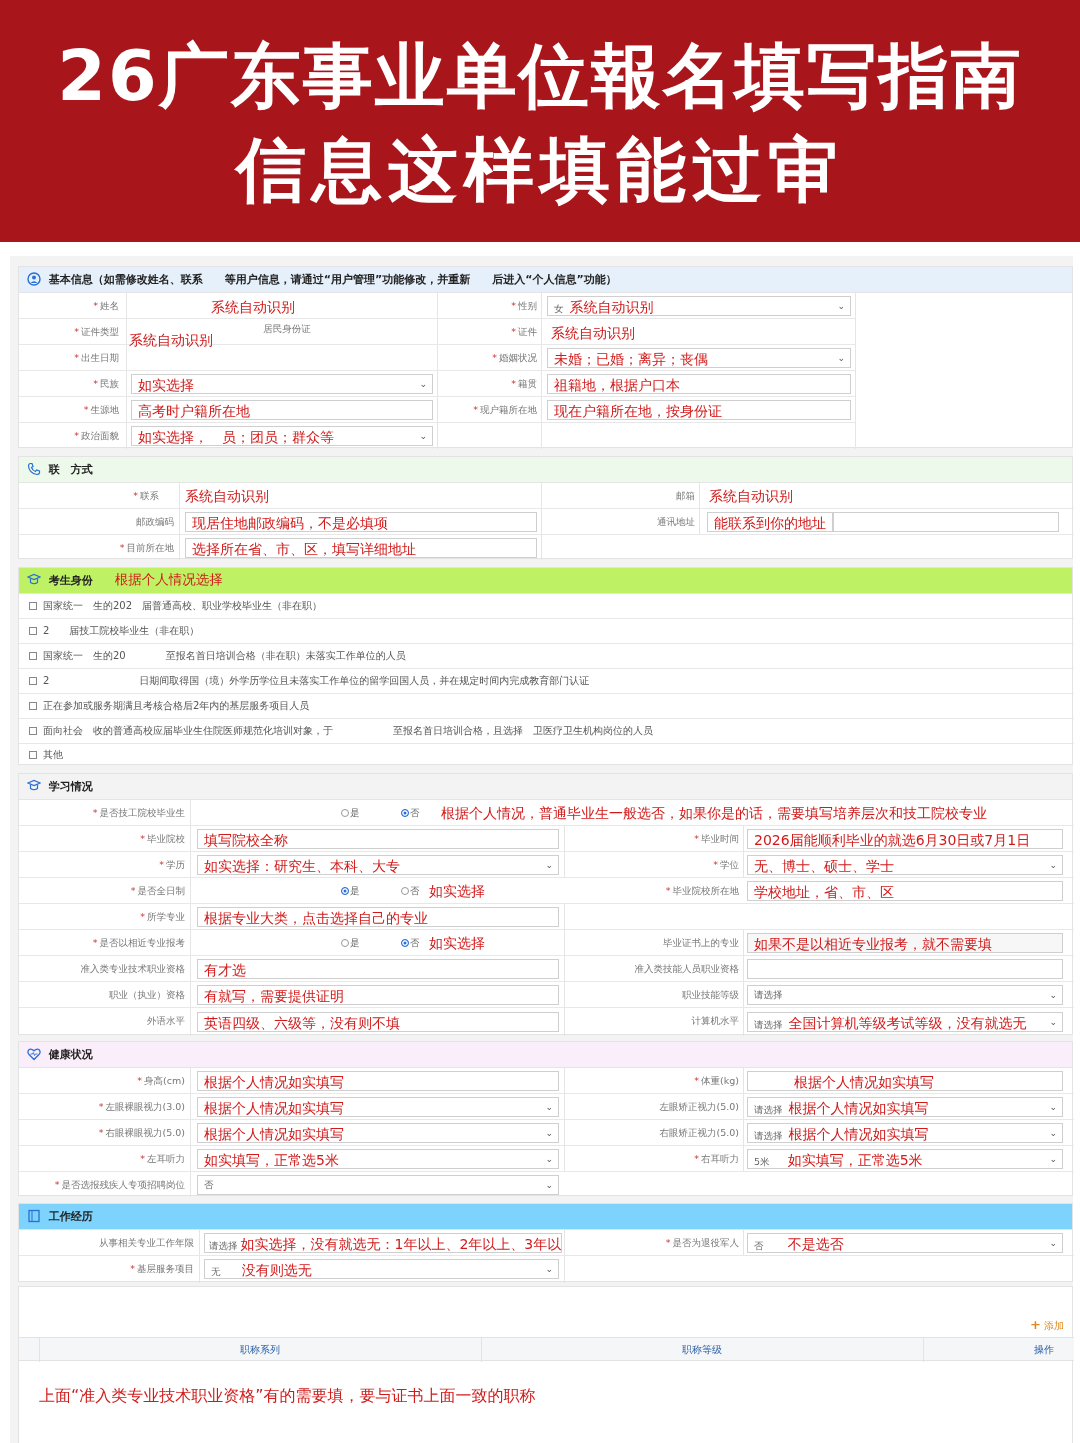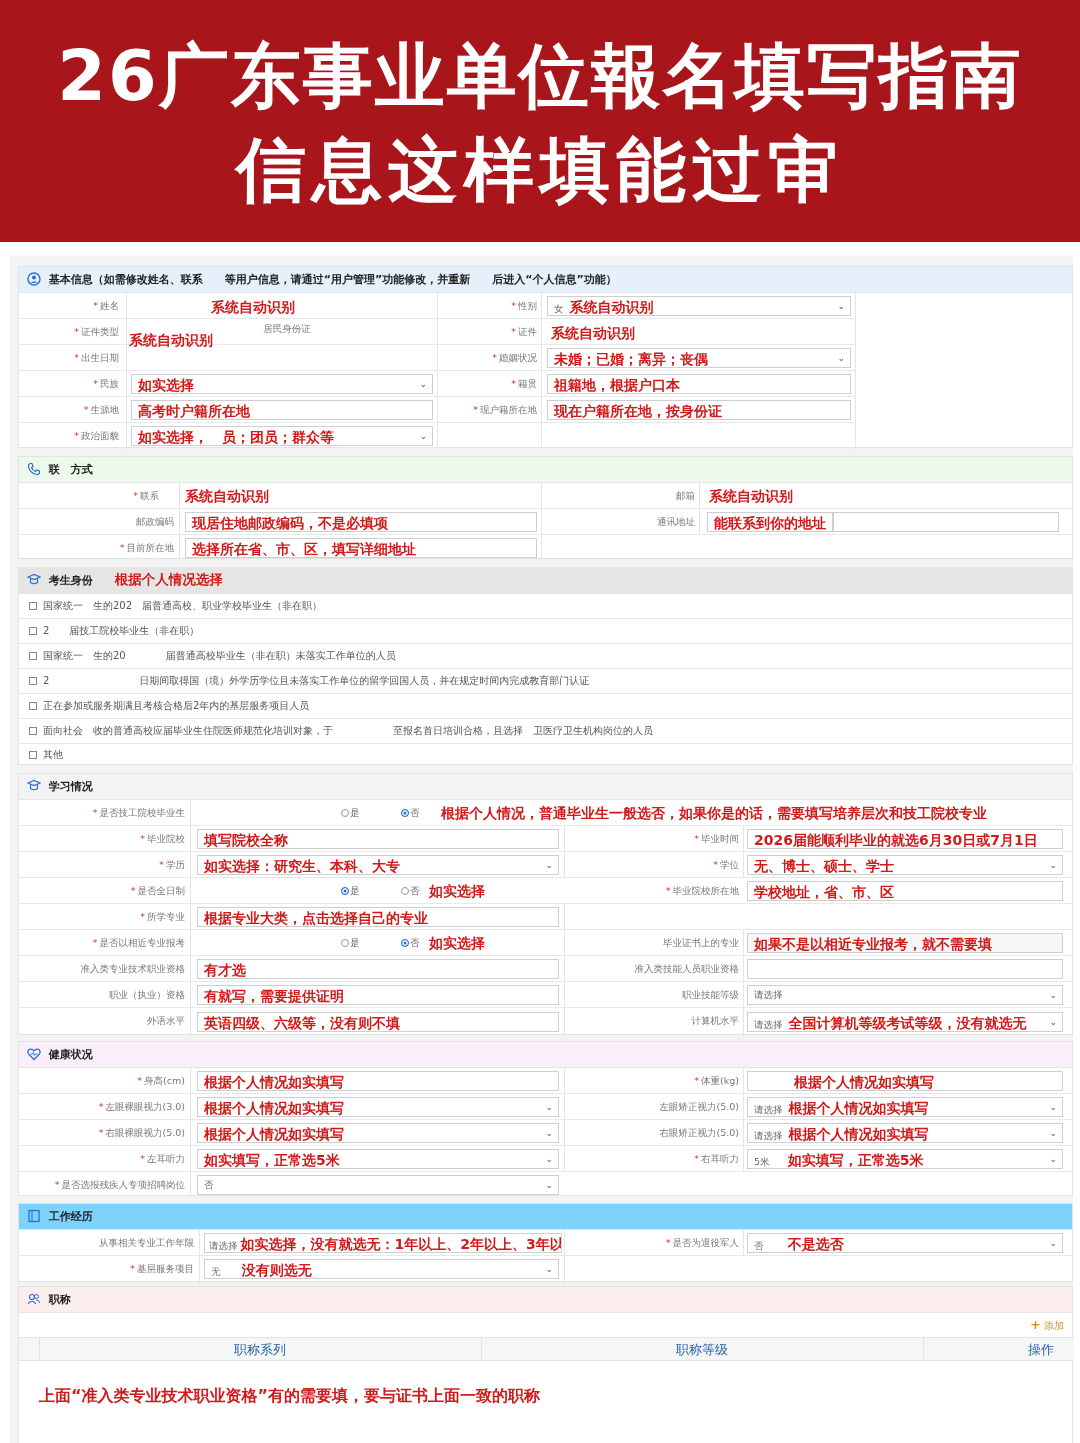--- a/index.html
+++ b/index.html
@@ -9,21 +9,21 @@
 .banner .l2{position:absolute;left:0;right:0;top:130px;font-size:70px;font-weight:bold;letter-spacing:6px;line-height:80px}
 .wrap{position:absolute;left:10px;top:256px;width:1063px;height:1187px;background:#f3f3f3}
 .sec{position:absolute;left:8px;width:1055px;background:#fff;border:1px solid #e3e3e3}
 .sechead{height:26px;line-height:26px;font-size:11px;font-weight:bold;color:#222;padding-left:8px;border-bottom:1px solid #e5e5e5;white-space:nowrap;overflow:hidden}
 .sechead .ico{display:inline-block;width:14px;height:14px;vertical-align:-3px;margin-right:4px}
 .row{position:absolute;border-bottom:1px solid #e8e8e8;height:26px}
 .lbl{position:absolute;text-align:right;font-size:9.5px;color:#777;line-height:26px;white-space:nowrap}
 .lbl .req{color:#c33;margin-right:2px}
 .field{position:absolute;height:20px;border:1px solid #cfcfcf;background:#fff;font-size:9.5px;color:#666;line-height:18px;padding-left:6px;white-space:nowrap;overflow:hidden}
 .field .chev{position:absolute;right:5px;top:0;font-size:9px;color:#555}
-.note{position:absolute;color:#d11a1a;font-weight:bold;font-size:14px;white-space:nowrap;line-height:20px}
+.note{position:absolute;color:#d11a1a;font-weight:normal;font-size:14px;white-space:nowrap;line-height:20px}
 .vline{position:absolute;width:1px;background:#e5e5e5}
 .radio{position:absolute;font-size:9.5px;color:#666;line-height:26px;white-space:nowrap}
 .dot{display:inline-block;width:8px;height:8px;border-radius:50%;border:1px solid #999;vertical-align:-1px;margin-right:1px;background:#fff}
 .dot.on{background:#2a6fd6;border-color:#2a6fd6;box-shadow:inset 0 0 0 1.5px #fff}
 .cb{position:absolute;left:10px;font-size:10px;color:#555;line-height:24px;white-space:nowrap}
 .cb .box{display:inline-block;width:8px;height:8px;border:1px solid #888;margin-right:6px;vertical-align:-1px;background:#fff}
 </style>
 </head>
 <body>
 
@@ -108,36 +108,36 @@
       <div class="field" style="left:688px;top:3px;width:126px"><span class="note" style="position:static">能联系到你的地址</span></div>
       <div class="field" style="left:814px;top:3px;width:226px"></div>
     </div>
     <div class="row" style="left:0;top:78px;width:522px;border-bottom:none">
       <div class="lbl" style="left:0;width:155px"><span class="req">*</span><span>目前所在地</span></div>
       <div class="field" style="left:166px;top:3px;width:352px"><span class="note" style="position:static">选择所在省、市、区，填写详细地址</span></div>
     </div>
   </div>
 
   <div class="sec" style="top:311px;height:198px;">
-    <div class="sechead" style="background:#e5e5e5;">
+    <div class="sechead" style="background:#bef264;">
       <span class="ico"><svg width="14" height="14" viewBox="0 0 14 14">
             <path d="M1 4 L7 1.5 L13 4 L7 6.5Z" fill="none" stroke="#2a6fd6" stroke-width="1.2"></path>
             <path d="M3.5 5.5 V9.5 Q7 12 10.5 9.5 V5.5" fill="none" stroke="#2a6fd6" stroke-width="1.2"></path>
           </svg></span>
       <span>考生身份</span>
       <span class="note" style="position:static;margin-left:18px;font-size:13.5px">根据个人情况选择</span>
     </div>
     <div class="row" style="left:0;top:26px;width:1055px;height:25px">
         <div class="cb"><span class="box"></span><span>国家统一　生的202　届普通高校、职业学校毕业生（非在职）</span></div>
       </div>
     <div class="row" style="left:0;top:51px;width:1055px;height:25px">
         <div class="cb"><span class="box"></span><span>2　　届技工院校毕业生（非在职）</span></div>
       </div>
     <div class="row" style="left:0;top:76px;width:1055px;height:25px">
-        <div class="cb"><span class="box"></span><span>国家统一　生的20　　　　届普通高校毕业生（非在职）未落实工作单位的人员</span></div>
+        <div class="cb"><span class="box"></span><span>国家统一　生的20　　　　至报名首日培训合格（非在职）未落实工作单位的人员</span></div>
       </div>
     <div class="row" style="left:0;top:101px;width:1055px;height:25px">
         <div class="cb"><span class="box"></span><span>2　　　　　　　　　日期间取得国（境）外学历学位且未落实工作单位的留学回国人员，并在规定时间内完成教育部门认证</span></div>
       </div>
     <div class="row" style="left:0;top:126px;width:1055px;height:25px">
         <div class="cb"><span class="box"></span><span>正在参加或服务期满且考核合格后2年内的基层服务项目人员</span></div>
       </div>
     <div class="row" style="left:0;top:151px;width:1055px;height:25px">
         <div class="cb"><span class="box"></span><span>面向社会　收的普通高校应届毕业生住院医师规范化培训对象，于　　　　　　至报名首日培训合格，且选择　卫医疗卫生机构岗位的人员</span></div>
       </div>
@@ -276,31 +276,22 @@
       <div class="lbl" style="left:630px;width:90px"><span class="req">*</span><span>是否为退役军人</span></div>
       <div class="field" style="left:728px;top:3px;width:316px"><span>否</span>&nbsp;&nbsp;&nbsp;&nbsp;&nbsp;&nbsp;&nbsp;&nbsp;<span class="note" style="position:static">不是选否</span><span class="chev">⌄</span></div>
     </div>
     <div class="row" style="left:0;top:52px;width:1055px;border-bottom:none">
       <div class="lbl" style="left:0;width:175px"><span class="req">*</span><span>基层服务项目</span></div>
       <div class="field" style="left:185px;top:3px;width:355px"><span>无</span>&nbsp;&nbsp;&nbsp;&nbsp;&nbsp;&nbsp;&nbsp;<span class="note" style="position:static">没有则选无</span><span class="chev">⌄</span></div>
     </div>
   </div>
 
   <div class="sec" style="top:1030px;height:157px;border-bottom:none">
-    <div class="sechead" style="background:#fdeeee;">
-      <span class="ico"><svg width="14" height="14" viewBox="0 0 14 14">
-            <circle cx="5" cy="5" r="2.5" fill="none" stroke="#2a6fd6" stroke-width="1.2"></circle>
-            <path d="M1 12 Q5 6.5 9 12" fill="none" stroke="#2a6fd6" stroke-width="1.2"></path>
-            <circle cx="9.5" cy="4.5" r="2" fill="none" stroke="#2a6fd6" stroke-width="1"></circle>
-            <path d="M9 8 Q12 8 13 11" fill="none" stroke="#2a6fd6" stroke-width="1"></path>
-          </svg></span>
-      <span>职称</span>
-    </div>
     <div style="position:absolute;right:8px;top:30px;font-size:10px;color:#e08a1e"><span style="font-weight:bold;font-size:13px">+</span> <span>添加</span></div>
-    <div style="position:absolute;left:0;top:50px;width:1055px;height:24px;background:#f4f6f8;border-top:1px solid #e3e3e3;border-bottom:1px solid #e3e3e3;font-size:13px;color:#2a5fa8">
+    <div style="position:absolute;left:0;top:50px;width:1055px;height:24px;background:#f4f6f8;border-top:1px solid #e3e3e3;border-bottom:1px solid #e3e3e3;font-size:10px;color:#2a5fa8">
       <div style="position:absolute;left:20px;top:0;width:1px;height:24px;background:#e3e3e3"></div>
       <div style="position:absolute;left:20px;width:442px;text-align:center;line-height:24px">职称系列</div>
       <div style="position:absolute;left:462px;top:0;width:1px;height:24px;background:#e3e3e3"></div>
       <div style="position:absolute;left:462px;width:442px;text-align:center;line-height:24px">职称等级</div>
       <div style="position:absolute;left:904px;top:0;width:1px;height:24px;background:#e3e3e3"></div>
       <div style="position:absolute;left:904px;width:151px;text-align:right;padding-right:20px;line-height:24px">操作</div>
     </div>
     <div class="note" style="left:20px;top:99px;font-size:16px">上面“准入类专业技术职业资格”有的需要填，要与证书上面一致的职称</div>
   </div>
 </div>

